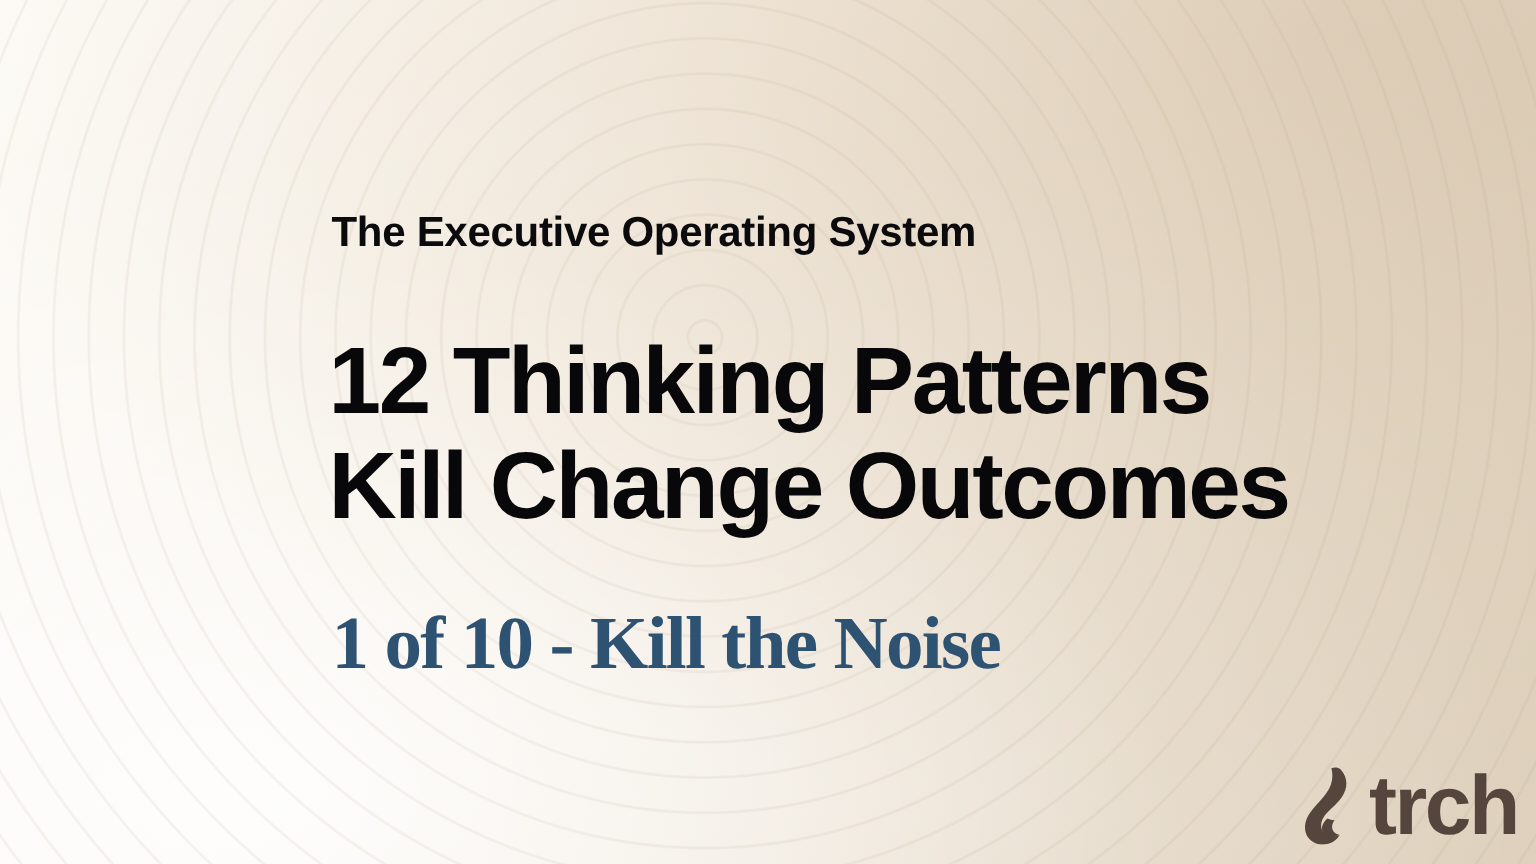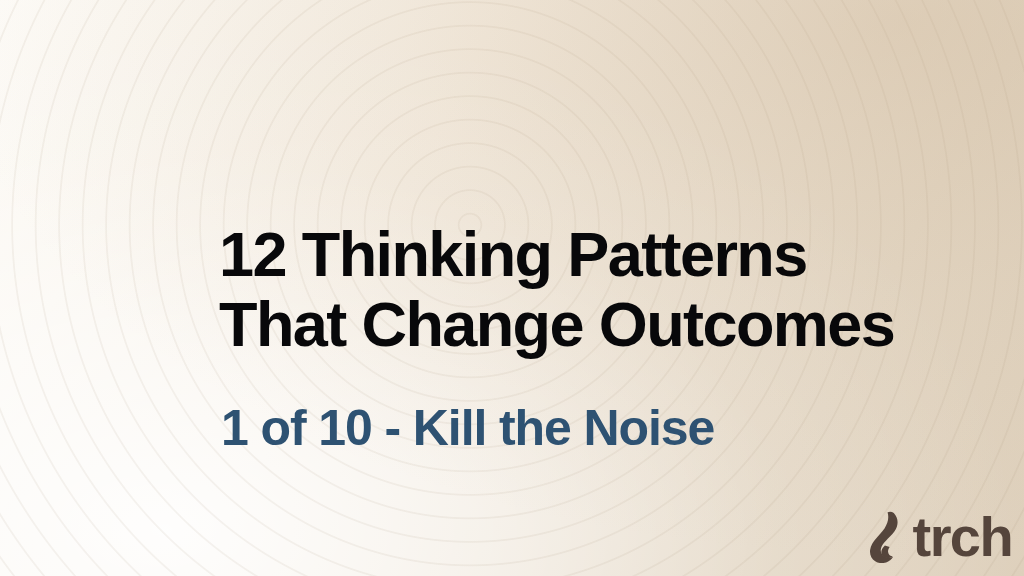--- a/index.html
+++ b/index.html
@@ -117,20 +117,21 @@
     position: absolute;
     top: 398px;
     left: 0;
     margin: 0;
     font-size: 50px;
     line-height: 60px;
     font-weight: 700;
     letter-spacing: -1.1px;
     color: #2e5272;
     white-space: nowrap;
+    font-family: Liberation Serif, serif;
   }
 
   
   .logo {
     position: absolute;
     right: 12px;
     bottom: 8px;
     height: 62px;
     display: flex;
     align-items: center;
@@ -159,24 +160,25 @@
 
 <div id="slide">
 
   <div class="bg-gradient"></div>
   <div class="bg-gradient-2"></div>
   <div class="bg-rings"></div>
   <div class="bg-vignette"></div>
 
   <div class="content">
 
+    <p class="eyebrow">The Executive Operating System</p>
 
     <h1 class="headline">
       <span class="line">12 Thinking Patterns</span>
-      <span class="line">That Change Outcomes</span>
+      <span class="line">Kill Change Outcomes</span>
     </h1>
 
     <p class="subtitle">1 of 10 - Kill the Noise</p>
 
   </div>
 
   <div class="logo">
     <svg class="logo-mark" viewBox="0 0 46 52" aria-hidden="true">
       <path fill="#55453c" d="M27.6 1.2c1.6 6.0 0.2 11.3-3.1 16.2-2.4 3.6-5.6 6.7-8.4 10.0-2.9 3.4-5.4 7.0-6.0 11.6-0.6 4.7 1.3 8.8 5.1 11.2 3.4 2.2 7.2 2.4 10.9 1.2 3.0-1.0 5.4-2.9 7.0-5.7-3.4 1.3-6.6 1.4-9.5-0.8-2.6-2.0-3.4-4.9-2.5-8.0 0.8-2.8 2.6-5.0 4.6-7.0 3.0-3.0 6.2-5.8 8.7-9.3 4.3-6.0 4.4-13.2-0.6-18.6C31.9 0.6 29.9 0.3 27.6 1.2z"></path>
       <path fill="#55453c" d="M24.9 34.6c-2.4 2.2-3.9 4.7-3.5 7.6 0.4 2.7 2.6 4.6 5.5 4.9 2.1 0.2 4.0-0.4 5.8-1.6-2.1-0.5-3.6-1.5-4.3-3.3-0.9-2.3-0.1-4.4 1.2-6.3-1.6-0.2-3.1-0.6-4.7-1.3z"></path>

